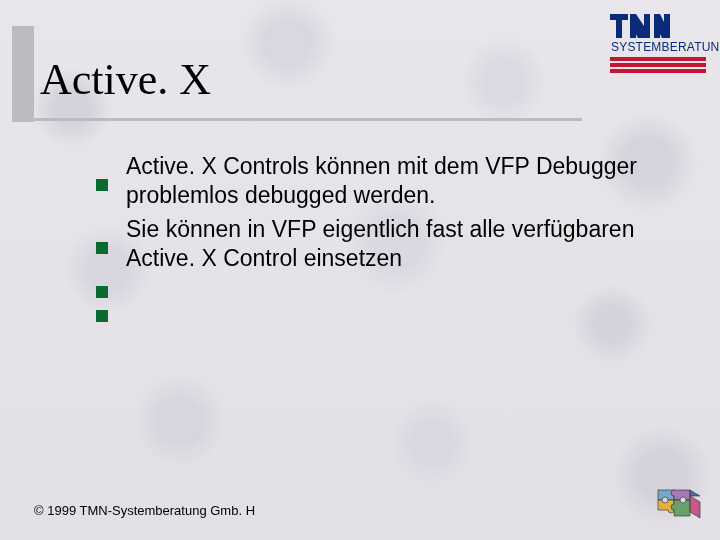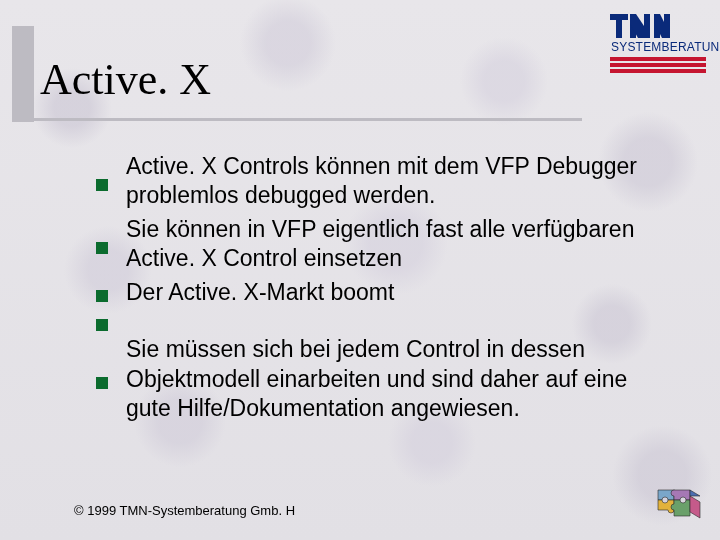--- a/index.html
+++ b/index.html
@@ -80,21 +80,20 @@
     font-family: Arial, Helvetica, sans-serif;
   }
 
   
   .footer {
     position: absolute;
     left: 34px; bottom: 22px;
     font-size: 13px;
     color: #000;
     font-family: Arial, Helvetica, sans-serif;
-    margin-left: 40px;
   }
 
   
   .puzzle {
     position: absolute;
     right: 18px; bottom: 14px;
     width: 46px; height: 42px;
   }
 </style>
 </head>
@@ -134,28 +133,23 @@
   <div class="item">
     <div class="sq"></div>
     <div class="txt">Active. X Controls können mit dem VFP Debugger problemlos debugged werden.</div>
   </div>
   <div class="item">
     <div class="sq"></div>
     <div class="txt">Sie können in VFP eigentlich fast alle verfügbaren Active. X Control einsetzen</div>
   </div>
   <div class="item">
     <div class="sq"></div>
-    <div class="txt">Der Active. X-Markt boomt</div>
   </div>
   <div class="item">
     <div class="sq"></div>
-  </div>
-  <div class="item">
-    <div class="sq"></div>
-    <div class="txt">Sie müssen sich bei jedem Control in dessen Objektmodell einarbeiten und sind daher auf eine gute Hilfe/Dokumentation angewiesen.</div>
   </div>
 </div>
 
 <div class="footer">© 1999 TMN-Systemberatung Gmb. H</div>
 
 <div class="puzzle">
   <svg viewBox="0 0 46 42" width="46" height="42">
     <g stroke="#2a2a2a" stroke-width="0.6">
       <path fill="#7aa6c9" d="M2 6 h16 a3 3 0 0 1 0 6 v4 h-6 a3 3 0 0 0 -6 0 h-4 z"></path>
       <path fill="#a678b5" d="M18 6 h16 v10 h-4 a3 3 0 0 0 -6 0 h-6 v-4 a3 3 0 0 1 0 -6 z"></path>

